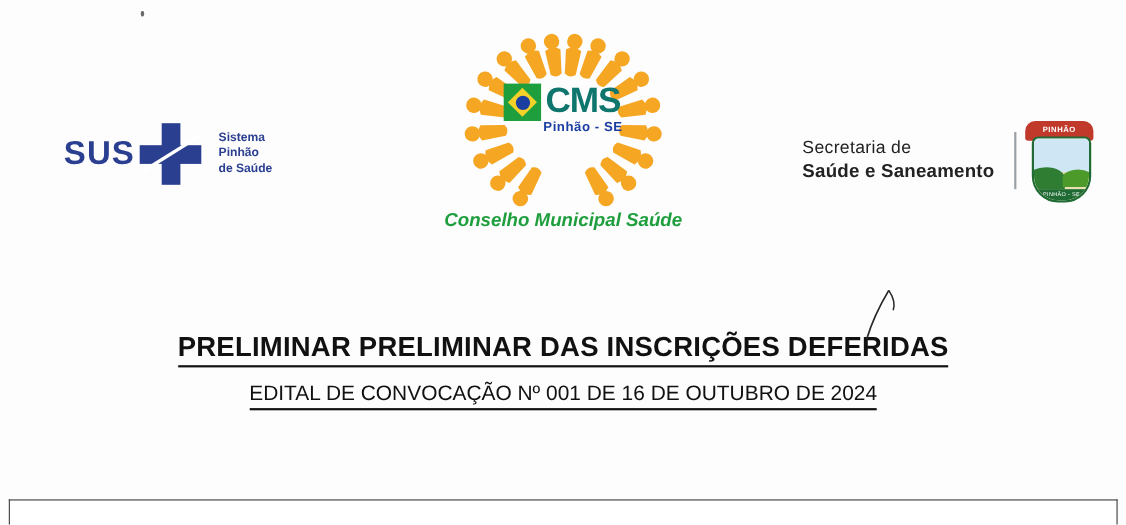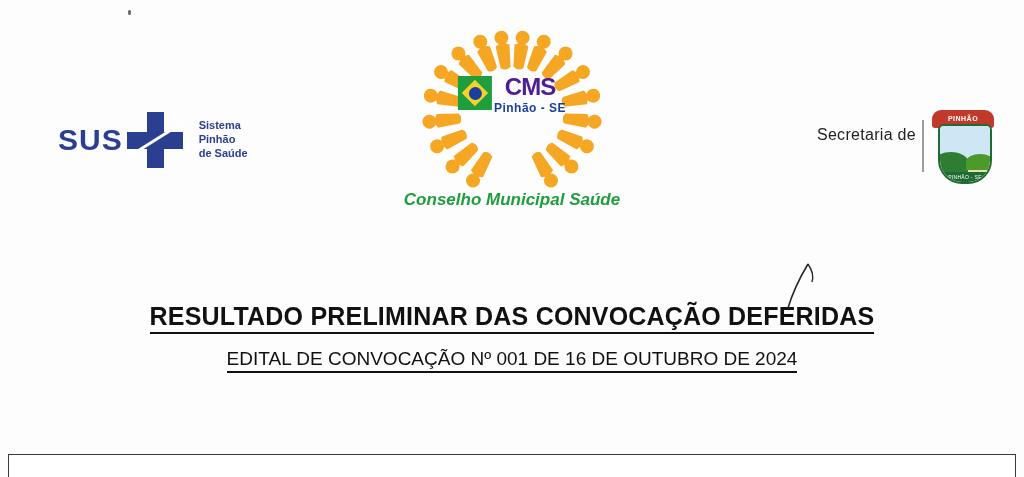--- a/index.html
+++ b/index.html
@@ -132,22 +132,22 @@
     left: 11px;
     top: 11px;
     width: 13px;
     height: 13px;
     border-radius: 50%;
     background: #1a3fa0;
   }
   .cms-text {
     font-family: "Liberation Sans", sans-serif;
     font-weight: bold;
-    font-size: 24px;
-    color: #4c1d95;
+    font-size: 32px;
+    color: #0f766e;
     line-height: 0.95;
     letter-spacing: -1px;
   }
   .cms-city {
     font-size: 12px;
     font-weight: bold;
     color: #1a3fa0;
     margin-top: 2px;
     letter-spacing: 0.5px;
   }
@@ -156,21 +156,21 @@
     font-weight: bold;
     font-style: italic;
     font-size: 17px;
     color: #1f9e3e;
     margin-top: 2px;
   }
 
   
   .secretaria {
     position: absolute;
-    right: 108px;
+    right: 120px;
     top: 126px;
     color: #222;
   }
   .secretaria .line1 {
     font-size: 16px;
     letter-spacing: 0.3px;
   }
   .secretaria .line2 {
     font-size: 17px;
     font-weight: bold;
@@ -436,41 +436,42 @@
         <div>
           <div class="cms-text">CMS</div>
           <div class="cms-city">Pinhão - SE</div>
         </div>
       </div>
       <div class="cms-caption">Conselho Municipal Saúde</div>
     </div>
 
     <div class="secretaria">
       <div class="line1">Secretaria de</div>
+      <div class="line2">Saúde e Saneamento</div>
     </div>
     <div class="divider-v"></div>
 
     <div class="brasao">
       <div class="ribbon">
           <span>PINHÃO</span>
         </div>
       <div class="shield">
         <div class="sky"></div>
         <div class="hill"></div>
         <div class="hill2"></div>
         <div class="base">
             <span>PINHÃO - SE</span>
           </div>
       </div>
     </div>
 
   </div>
 
   <div class="titles">
-    <div class="doc-title">RESULTADO PRELIMINAR DAS CONVOCAÇÃO DEFERIDAS</div>
+    <div class="doc-title">PRELIMINAR PRELIMINAR DAS INSCRIÇÕES DEFERIDAS</div>
     <br>
     <div class="doc-subtitle">EDITAL DE CONVOCAÇÃO Nº 001 DE 16 DE OUTUBRO DE 2024</div>
   </div>
 
   <div class="pen-mark">
     <svg width="40" height="48" viewBox="0 0 40 48" aria-hidden="true">
       <path d="M26 2 C20 12, 12 26, 6 46" stroke="#2a2a2a" stroke-width="1.6" fill="none"></path>
       <path d="M26 2 C30 8, 32 14, 30 20" stroke="#2a2a2a" stroke-width="1.4" fill="none"></path>
     </svg>
   </div>

